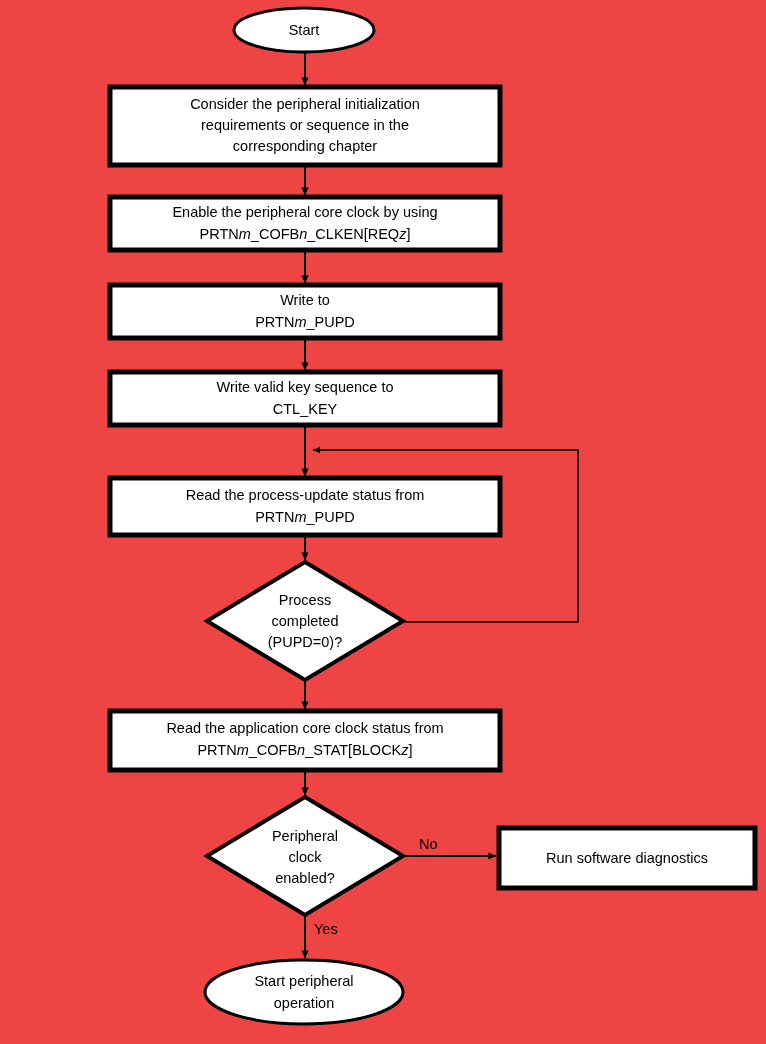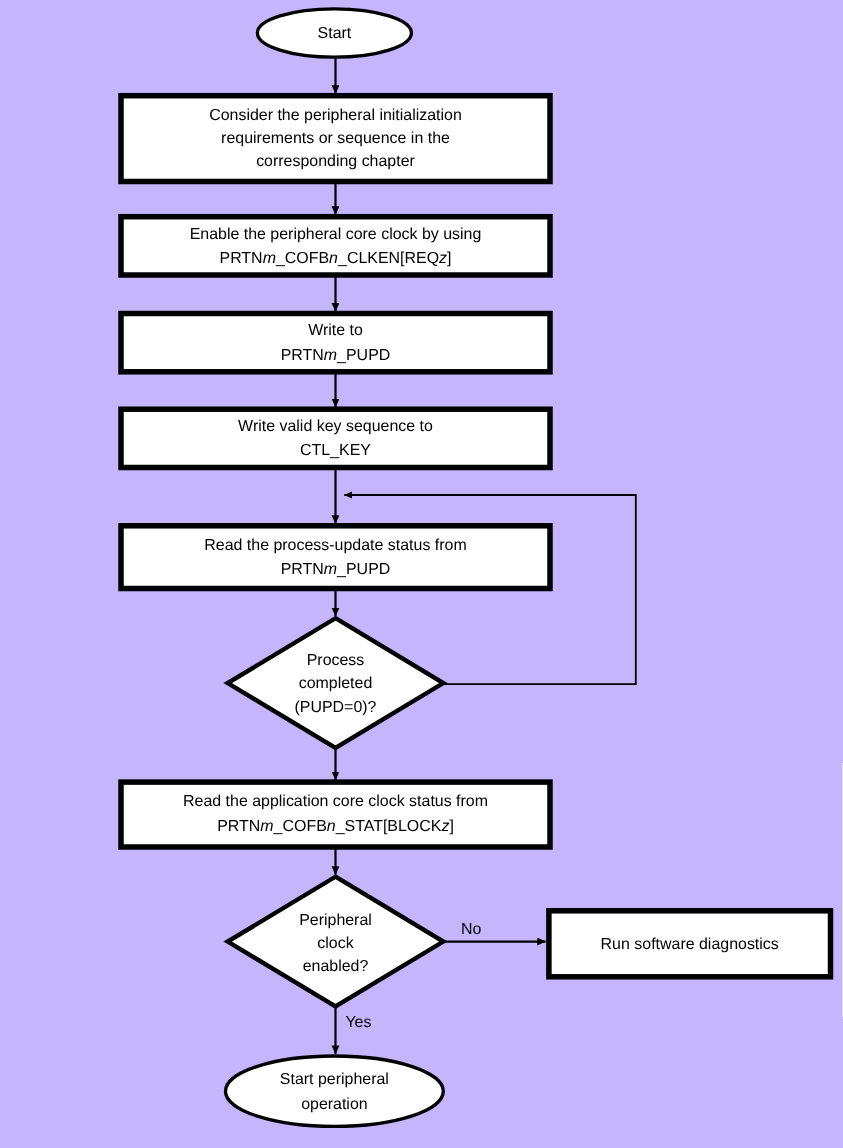--- a/index.html
+++ b/index.html
@@ -8,21 +8,21 @@
     padding: 0;
     background: #ffffff;
   }
   body {
     font-family: "Liberation Sans", sans-serif;
   }
   #flow-root {
     position: relative;
     width: 766px;
     height: 1044px;
-    background: #c4b5fd;
+    background: #ef4444;
     overflow: hidden;
   }
   #flow-svg {
     position: absolute;
     left: 0;
     top: 0;
     width: 766px;
     height: 1044px;
   }
   .shape-text {

